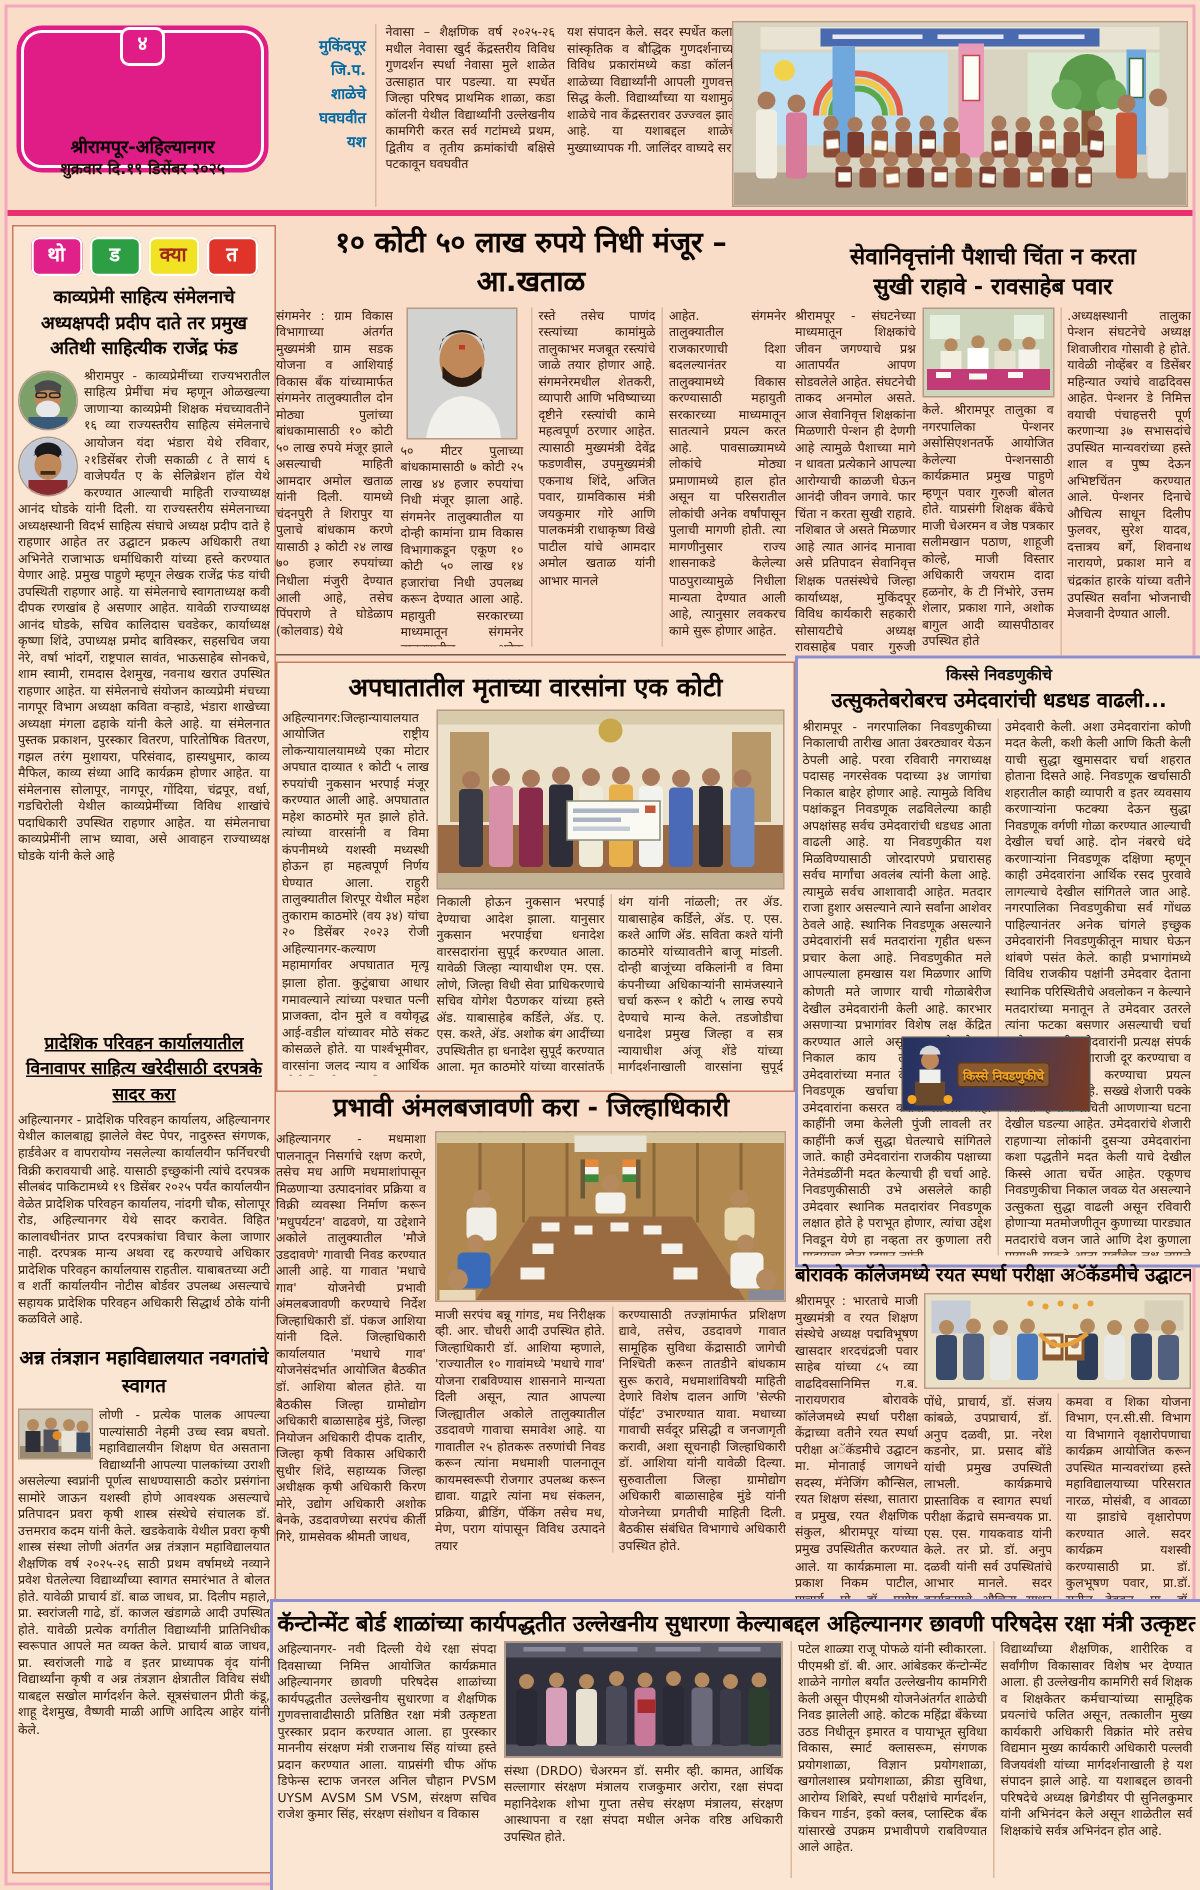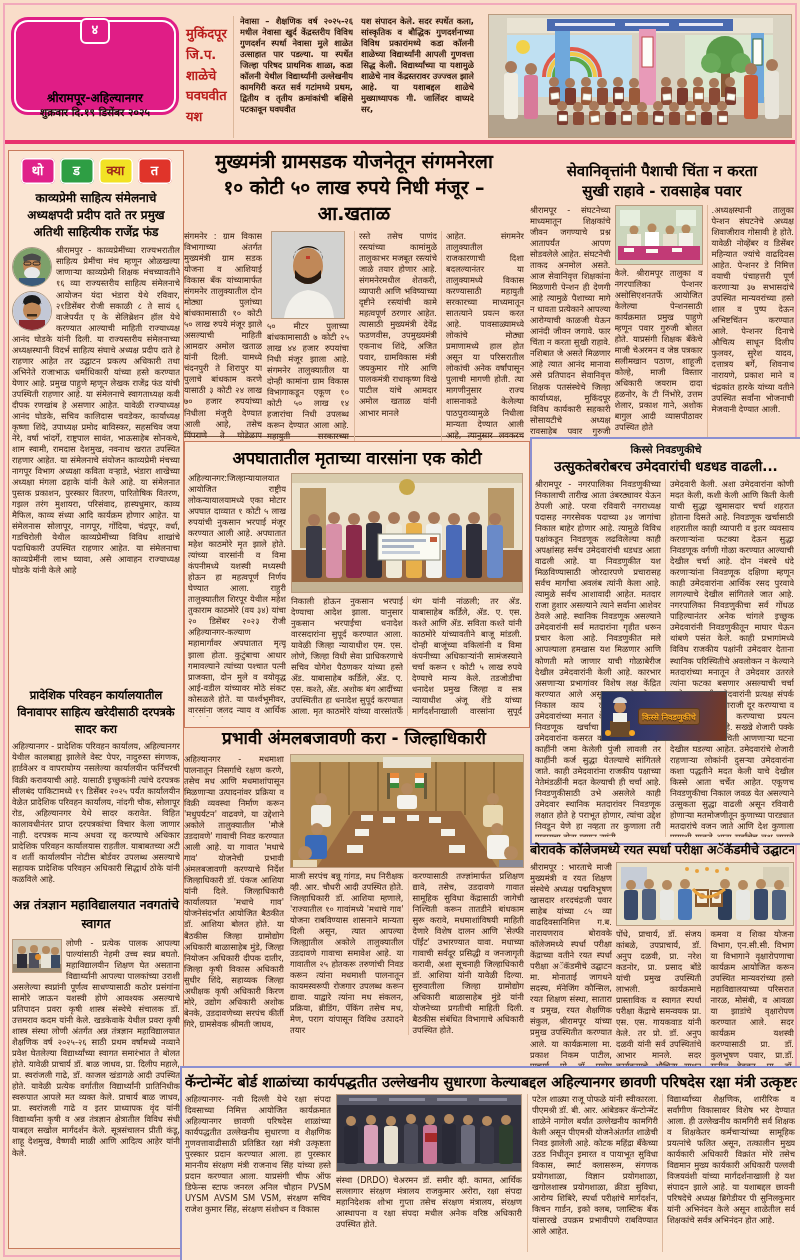--- a/index.html
+++ b/index.html
@@ -12,22 +12,22 @@
   .hl{font-weight:bold;color:#0d0703;text-align:center;}
   .vr{border-left:1px solid #dcb89c;padding-left:4px;}
   .photo{overflow:hidden;border:1px solid #b99a7e;background:#ddd;}
   .photo svg{display:block;}
   
   .mast{left:14px;top:20px;width:162px;height:92px;background:#e01d86;border-radius:14px;box-shadow:0 0 0 2px #fff inset, 0 0 0 3px #e01d86;}
   .mast .num{position:absolute;left:50%;top:-2px;transform:translateX(-50%);width:26px;height:22px;background:#e01d86;border:2px solid #fff;border-radius:6px;color:#fff;font-weight:bold;font-size:13px;text-align:center;line-height:20px;}
   .mast .ttl{position:absolute;left:0;right:0;top:24px;text-align:center;color:#fff;font-weight:bold;font-size:27px;text-shadow:1px 1px 0 #7a0a45;}
   .mast .sub{position:absolute;left:0;right:0;bottom:6px;text-align:center;color:#000000;font-weight:bold;font-size:12px;}
   .dateline{left:14px;top:105px;width:162px;text-align:center;font-weight:bold;font-size:10.5px;color:#1a0d05;}
-  .tophead{left:186px;top:24px;width:58px;height:112px;font-weight:bold;font-size:13px;line-height:1.6;color:#b91c1c;}
-  .topcols{left:233px;top:16px;width:234px;height:122px;display:flex;gap:8px;border-left:1px solid #dcb89c;padding-left:6px;font-weight:bold;}
+  .tophead{left:186px;top:24px;width:58px;height:112px;font-weight:bold;font-size:10px;line-height:1.6;text-align:right;color:#0369a1;}
+  .topcols{left:250px;top:16px;width:234px;height:122px;display:flex;gap:8px;border-left:1px solid #dcb89c;padding-left:6px;}
   .topcols .col{flex:1;height:122px;}
   .divider{left:5px;top:140px;width:790px;height:4px;background:#e8316e;}
   
   .logo-row{display:flex;gap:5px;justify-content:center;margin:4px 0 6px 0;}
   .logo-box{width:34px;height:26px;border-radius:5px;color:#fff;font-weight:bold;font-size:13px;text-align:center;line-height:26px;box-shadow:0 0 0 1.5px #fff inset;}
   .kicker{font-weight:bold;text-align:center;font-size:10.5px;color:#111;}
   .circ{float:left;width:38px;height:38px;border-radius:50%;overflow:hidden;margin:2px 4px 2px 0;border:1px solid #a98;}
   .banner{position:absolute;left:66px;top:212px;width:124px;height:48px;border:1px solid #555;background:linear-gradient(100deg,#25315e 0%,#3a3a6a 45%,#7a3a22 100%);z-index:3;display:flex;align-items:center;}
   .banner .lbl{color:#f5a623;font-weight:bold;font-size:8px;background:#8a5a2e;border:1px solid #5d3a1a;border-radius:3px;padding:2px 3px;margin-left:2px;text-shadow:0 1px 0 #402810;}
 </style>
@@ -179,21 +179,21 @@
     <span class="circ" style="clear:left;"><svg width="38" height="38" viewBox="0 0 38 38">
           <rect width="38" height="38" fill="#c3c8d6"></rect>
           <ellipse cx="19" cy="18" rx="9" ry="10" fill="#c08858"></ellipse>
           <path d="M9 12 q10 -10 20 0 l-2 -1 q-8 -6 -16 0 z" fill="#1a1a1a"></path>
           <path d="M10 10 a9 7 0 0 1 18 0 l-2 3 q-7 -5 -14 0 z" fill="#1a1a1a"></path>
           <rect x="14" y="22" width="10" height="2.5" fill="#3a2a1a"></rect>
           <rect x="6" y="28" width="26" height="10" fill="#8a2a2e"></rect>
         </svg></span>
     <span>श्रीरामपुर - काव्यप्रेमींच्या राज्यभरातील साहित्य प्रेमींचा मंच म्हणून ओळखल्या जाणाऱ्या काव्यप्रेमी शिक्षक मंचच्यावतीने १६ व्या राज्यस्तरीय साहित्य संमेलनाचे आयोजन यंदा भंडारा येथे रविवार, २१डिसेंबर रोजी सकाळी ८ ते सायं ६ वाजेपर्यंत ए के सेलिब्रेशन हॉल येथे करण्यात आल्याची माहिती राज्याध्यक्ष आनंद घोडके यांनी दिली. या राज्यस्तरीय संमेलनाच्या अध्यक्षस्थानी विदर्भ साहित्य संघाचे अध्यक्ष प्रदीप दाते हे राहणार आहेत तर उद्घाटन प्रकल्प अधिकारी तथा अभिनेते राजाभाऊ धर्माधिकारी यांच्या हस्ते करण्यात येणार आहे. प्रमुख पाहुणे म्हणून लेखक राजेंद्र फंड यांची उपस्थिती राहणार आहे. या संमेलनाचे स्वागताध्यक्ष कवी दीपक रणखांब हे असणार आहेत. यावेळी राज्याध्यक्ष आनंद घोडके, सचिव कालिदास चवडेकर, कार्याध्यक्ष कृष्णा शिंदे, उपाध्यक्ष प्रमोद बाविस्कर, सहसचिव जया नेरे, वर्षा भांदर्गे, राष्ट्रपाल सावंत, भाऊसाहेब सोनकचे, शाम स्वामी, रामदास देशमुख, नवनाथ खरात उपस्थित राहणार आहेत. या संमेलनाचे संयोजन काव्यप्रेमी मंचच्या नागपूर विभाग अध्यक्षा कविता वऱ्हाडे, भंडारा शाखेच्या अध्यक्षा मंगला ढहाके यांनी केले आहे. या संमेलनात पुस्तक प्रकाशन, पुरस्कार वितरण, पारितोषिक वितरण, गझल तरंग मुशायरा, परिसंवाद, हास्यधुमार, काव्य मैफिल, काव्य संध्या आदि कार्यक्रम होणार आहेत. या संमेलनास सोलापूर, नागपूर, गोंदिया, चंद्रपूर, वर्धा, गडचिरोली येथील काव्यप्रेमींच्या विविध शाखांचे पदाधिकारी उपस्थित राहणार आहेत. या संमेलनाचा काव्यप्रेमींनी लाभ घ्यावा, असे आवाहन राज्याध्यक्ष घोडके यांनी केले आहे</span>
   </div>
-  <div class="hl" style="font-size:11.5px;line-height:1.45;margin:6px 0 4px 0;">प्रादेशिक परिवहन कार्यालयातील विनावापर साहित्य खरेदीसाठी दरपत्रके सादर करा</div>
+  <div class="hl" style="font-size:11.5px;line-height:1.45;margin:6px 0 4px 0;text-decoration:underline;">प्रादेशिक परिवहन कार्यालयातील विनावापर साहित्य खरेदीसाठी दरपत्रके सादर करा</div>
   <div class="col" style="height:148px;">अहिल्यानगर - प्रादेशिक परिवहन कार्यालय, अहिल्यानगर येथील कालबाह्य झालेले वेस्ट पेपर, नादुरुस्त संगणक, हार्डवेअर व वापरायोग्य नसलेल्या कार्यालयीन फर्निचरची विक्री करावयाची आहे. यासाठी इच्छुकांनी त्यांचे दरपत्रक सीलबंद पाकिटामध्ये १९ डिसेंबर २०२५ पर्यंत कार्यालयीन वेळेत प्रादेशिक परिवहन कार्यालय, नांदगी चौक, सोलापूर रोड, अहिल्यानगर येथे सादर करावेत. विहित कालावधीनंतर प्राप्त दरपत्रकांचा विचार केला जाणार नाही. दरपत्रक मान्य अथवा रद्द करण्याचे अधिकार प्रादेशिक परिवहन कार्यालयास राहतील. याबाबतच्या अटी व शर्ती कार्यालयीन नोटीस बोर्डवर उपलब्ध असल्याचे सहायक प्रादेशिक परिवहन अधिकारी सिद्धार्थ ठोके यांनी कळविले आहे.</div>
   <div class="hl" style="font-size:12.5px;line-height:1.5;margin:7px 0 4px 0;">अन्न तंत्रज्ञान महाविद्यालयात नवगतांचे स्वागत</div>
   <div class="col" style="height:368px;">
     <span class="photo" style="float:left;width:48px;height:32px;margin:1px 4px 1px 0;display:block;">
         <svg width="48" height="32" viewBox="0 0 48 32">
           <rect width="48" height="32" fill="#cfc8b6"></rect>
           <rect x="0" y="24" width="48" height="8" fill="#9a8a72"></rect>
           <circle cx="9" cy="10" r="4" fill="#b58a5f"></circle>
           <rect x="4" y="14" width="10" height="14" fill="#2e2e38"></rect>
           <circle cx="21" cy="9" r="4" fill="#b58a5f"></circle>
@@ -203,21 +203,20 @@
           <circle cx="25" cy="17" r="3" fill="#e08a2a"></circle>
           <circle cx="42" cy="11" r="4" fill="#b58a5f"></circle>
           <rect x="38" y="15" width="9" height="13" fill="#3a4a62"></rect>
         </svg>
       </span>
     <span>लोणी - प्रत्येक पालक आपल्या पाल्यांसाठी नेहमी उच्च स्वप्न बघतो. महाविद्यालयीन शिक्षण घेत असताना विद्यार्थ्यांनी आपल्या पालकांच्या उराशी असलेल्या स्वप्नांनी पूर्णत्व साधण्यासाठी कठोर प्रसंगांना सामोरे जाऊन यशस्वी होणे आवश्यक असल्याचे प्रतिपादन प्रवरा कृषी शास्त्र संस्थेचे संचालक डॉ. उत्तमराव कदम यांनी केले. खडकेवाके येथील प्रवरा कृषी शास्त्र संस्था लोणी अंतर्गत अन्न तंत्रज्ञान महाविद्यालयात शैक्षणिक वर्ष २०२५-२६ साठी प्रथम वर्षामध्ये नव्याने प्रवेश घेतलेल्या विद्यार्थ्यांच्या स्वागत समारंभात ते बोलत होते. यावेळी प्राचार्य डॉ. बाळ जाधव, प्रा. दिलीप महाले, प्रा. स्वरांजली गाढे, डॉ. काजल खंडागळे आदी उपस्थित होते. यावेळी प्रत्येक वर्गातील विद्यार्थ्यांनी प्रातिनिधीक स्वरूपात आपले मत व्यक्त केले. प्राचार्य बाळ जाधव, प्रा. स्वरांजली गाढे व इतर प्राध्यापक वृंद यांनी विद्यार्थ्यांना कृषी व अन्न तंत्रज्ञान क्षेत्रातील विविध संधी याबद्दल सखोल मार्गदर्शन केले. सूत्रसंचालन प्रीती कंडू, शाहू देशमुख, वैष्णवी माळी आणि आदित्य आहेर यांनी केले.</span>
   </div>
 </div>
 
 <div class="abs" style="left:184px;top:148px;width:340px;height:288px;border-bottom:1px solid #7a5a44;">
-  <div class="hl" style="font-size:19px;">मुख्यमंत्री ग्रामसडक योजनेतून संगमनेरला</div>
   <div class="hl" style="font-size:19px;">१० कोटी ५० लाख रुपये निधी मंजूर – आ.खताळ</div>
   <div style="display:flex;margin-top:5px;height:226px;">
     <div class="col" style="width:80px;height:226px;">संगमनेर : ग्राम विकास विभागाच्या अंतर्गत मुख्यमंत्री ग्राम सडक योजना व आशियाई विकास बँक यांच्यामार्फत संगमनेर तालुक्यातील दोन मोठ्या पुलांच्या बांधकामासाठी १० कोटी ५० लाख रुपये मंजूर झाले असल्याची माहिती आमदार अमोल खताळ यांनी दिली. यामध्ये चंदनपुरी ते शिरापुर या पुलाचे बांधकाम करणे यासाठी ३ कोटी २४ लाख ७० हजार रुपयांच्या निधीला मंजुरी देण्यात आली आहे, तसेच पिंपराणे ते घोडेळाप (कोलवाड) येथे</div>
     <div style="width:84px;margin-left:5px;">
       <div class="photo" style="width:72px;height:86px;margin:0 auto 2px auto;">
         <svg width="72" height="86" viewBox="0 0 72 86">
             <rect width="72" height="86" fill="#d2d2d0"></rect>
             <ellipse cx="36" cy="34" rx="15" ry="18" fill="#c08858"></ellipse>
             <path d="M21 28 a15 14 0 0 1 30 0 l-2 -8 q-13 -9 -26 0 z" fill="#1c140e"></path>
             <path d="M23 38 q13 16 26 0 l0 8 q-13 12 -26 0 z" fill="#2a1c12"></path>

